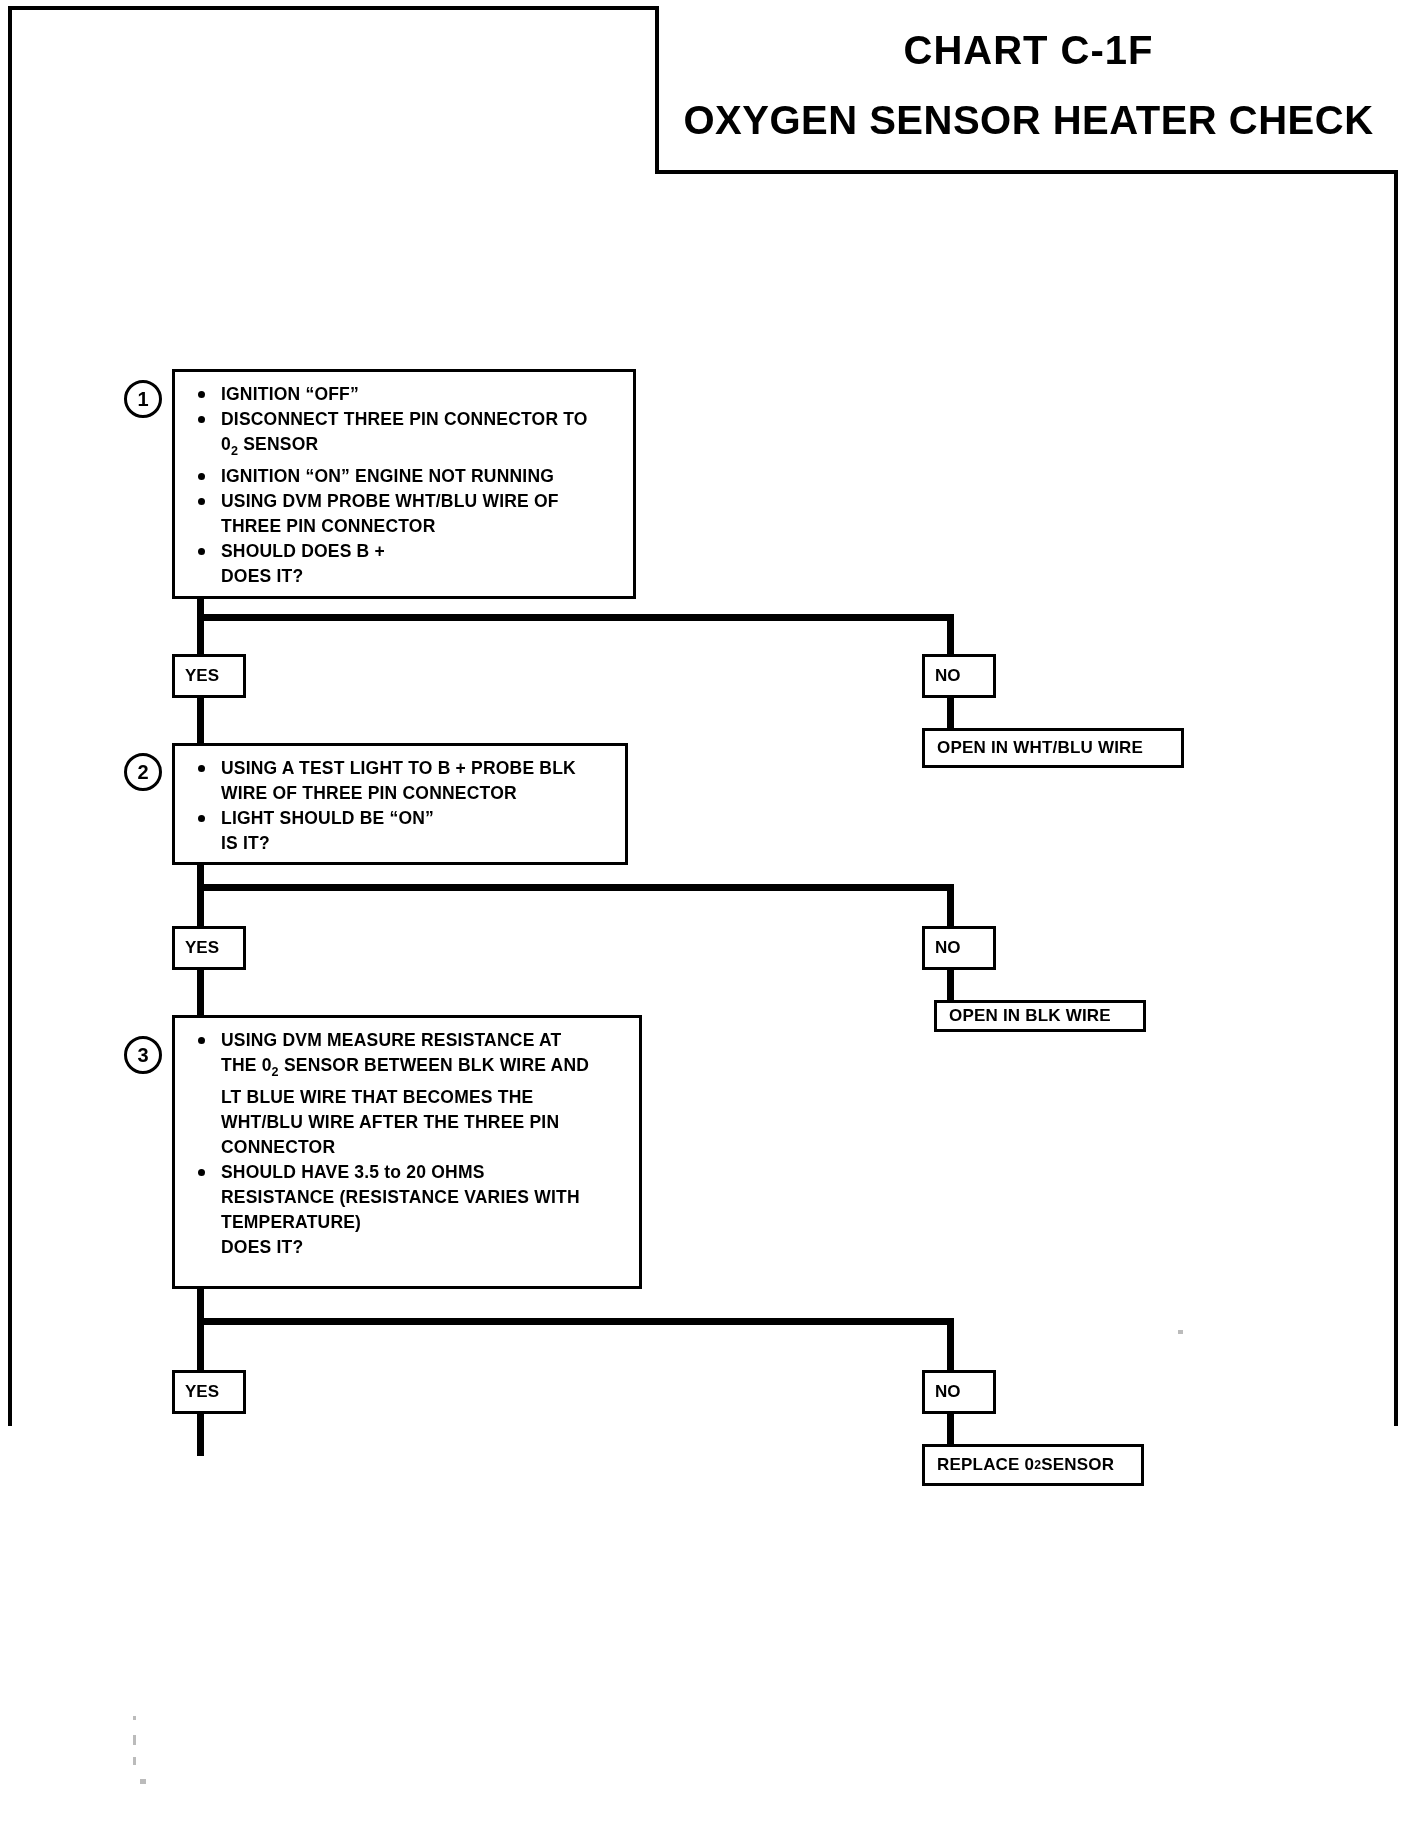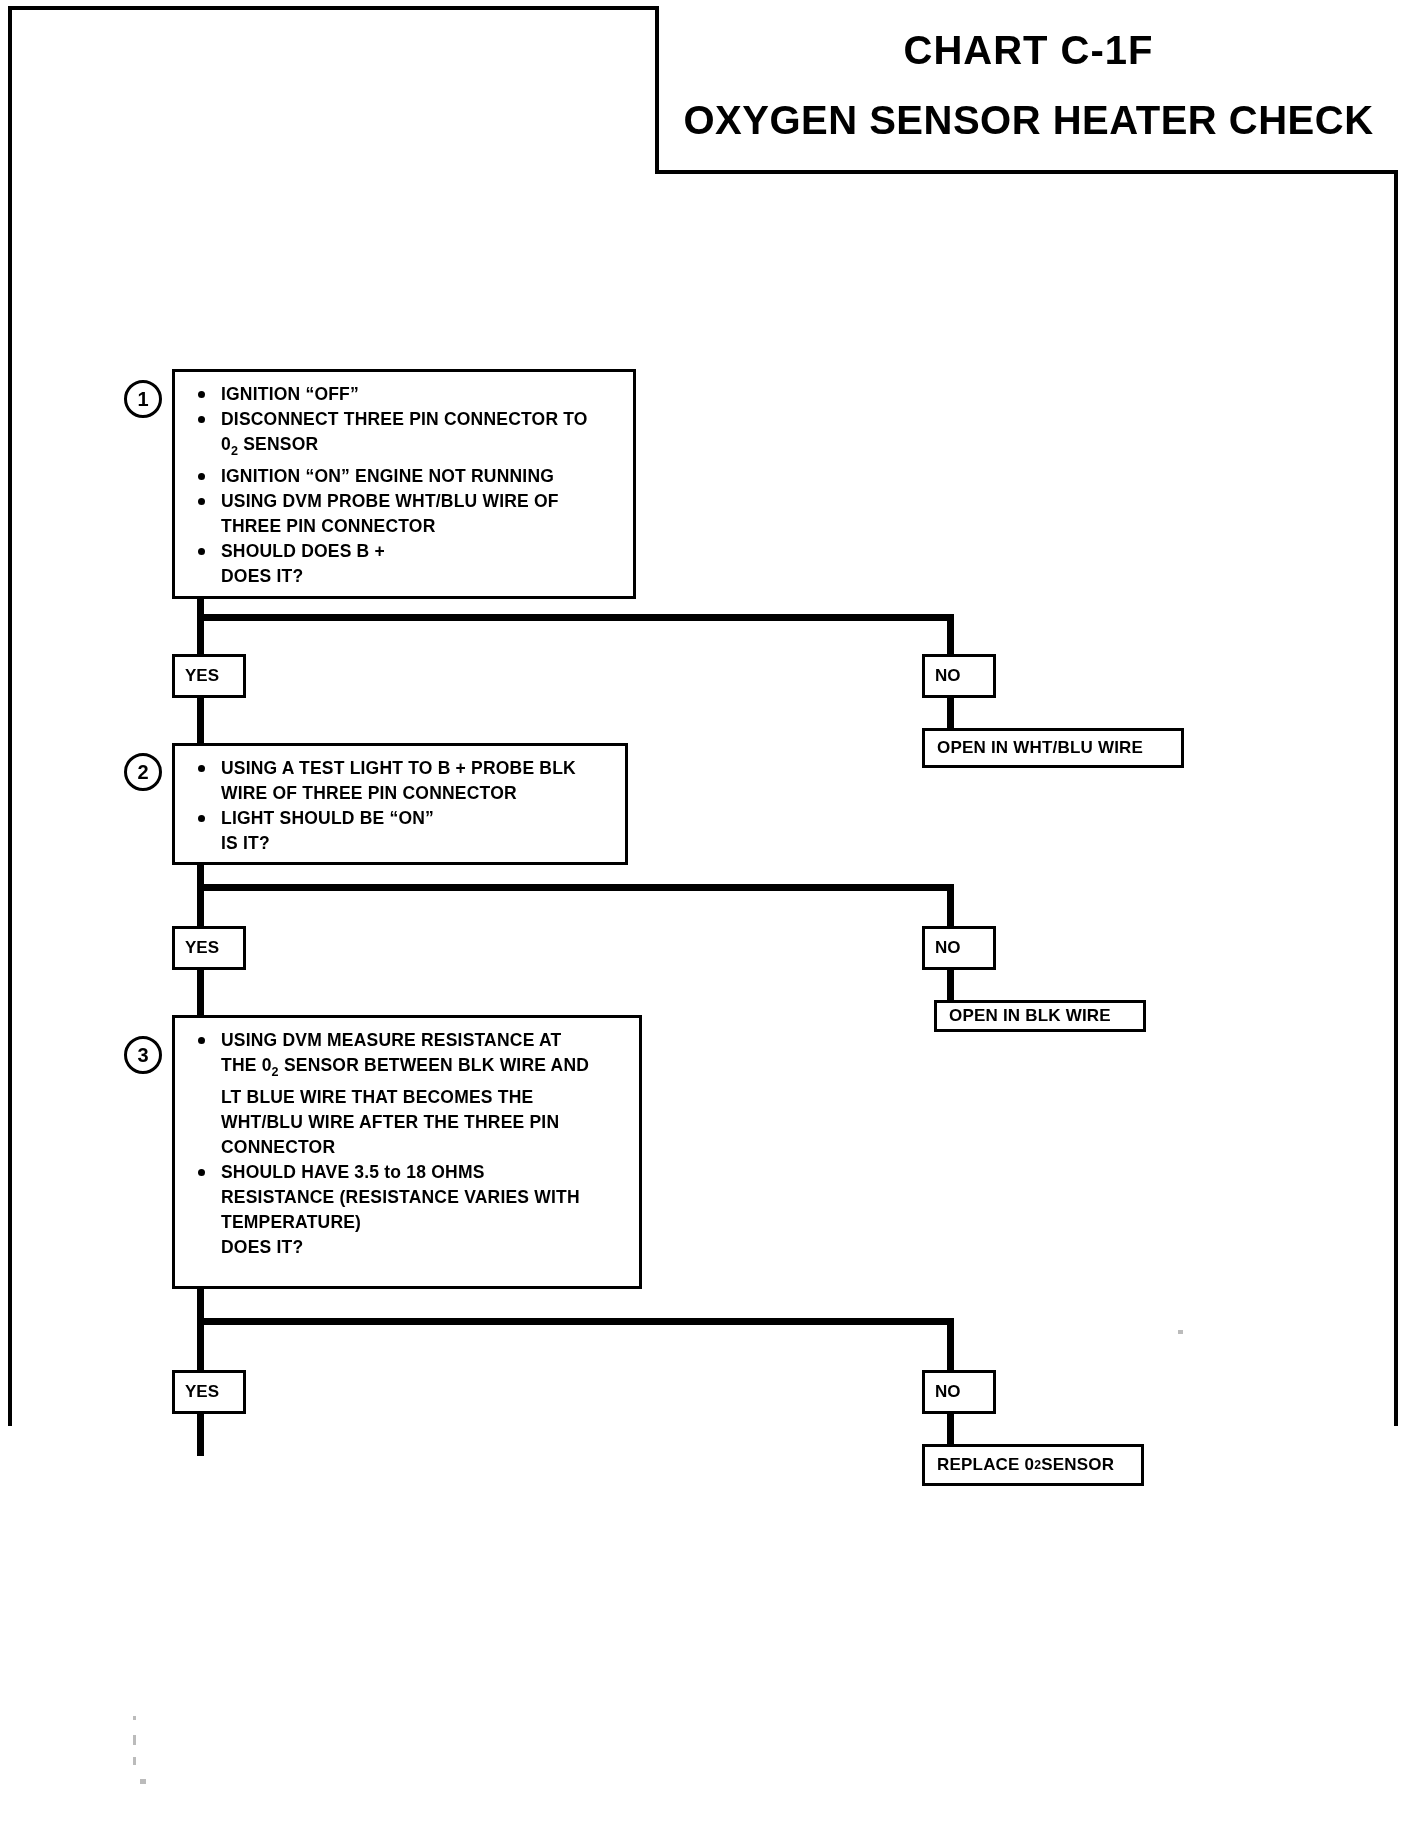--- a/index.html
+++ b/index.html
@@ -258,21 +258,21 @@
   <div class="vline" style="left:197px; top:970px; height:46px;"></div>
 
   <div class="step-circle" style="left:124px; top:1036px;">3</div>
   <div class="step-box" style="left:172px; top:1015px; width:470px; height:274px;">
     <ul class="bullets">
       <li class="bulleted">USING DVM MEASURE RESISTANCE AT</li>
       <li>THE  0<sub>2</sub> SENSOR BETWEEN BLK WIRE AND</li>
       <li>LT BLUE WIRE THAT BECOMES THE</li>
       <li>WHT/BLU WIRE AFTER THE THREE PIN</li>
       <li>CONNECTOR</li>
-      <li class="bulleted">SHOULD HAVE 3.5 to 18 OHMS</li>
+      <li class="bulleted">SHOULD HAVE 3.5 to 20 OHMS</li>
       <li>RESISTANCE  (RESISTANCE VARIES WITH</li>
       <li>TEMPERATURE)</li>
       <li>DOES IT?</li>
     </ul>
   </div>
 
   <div class="vline" style="left:197px; top:1289px; height:36px;"></div>
   <div class="hline" style="left:197px; top:1318px; width:757px;"></div>
   <div class="vline" style="left:197px; top:1318px; height:52px;"></div>
   <div class="vline" style="left:947px; top:1318px; height:52px;"></div>

